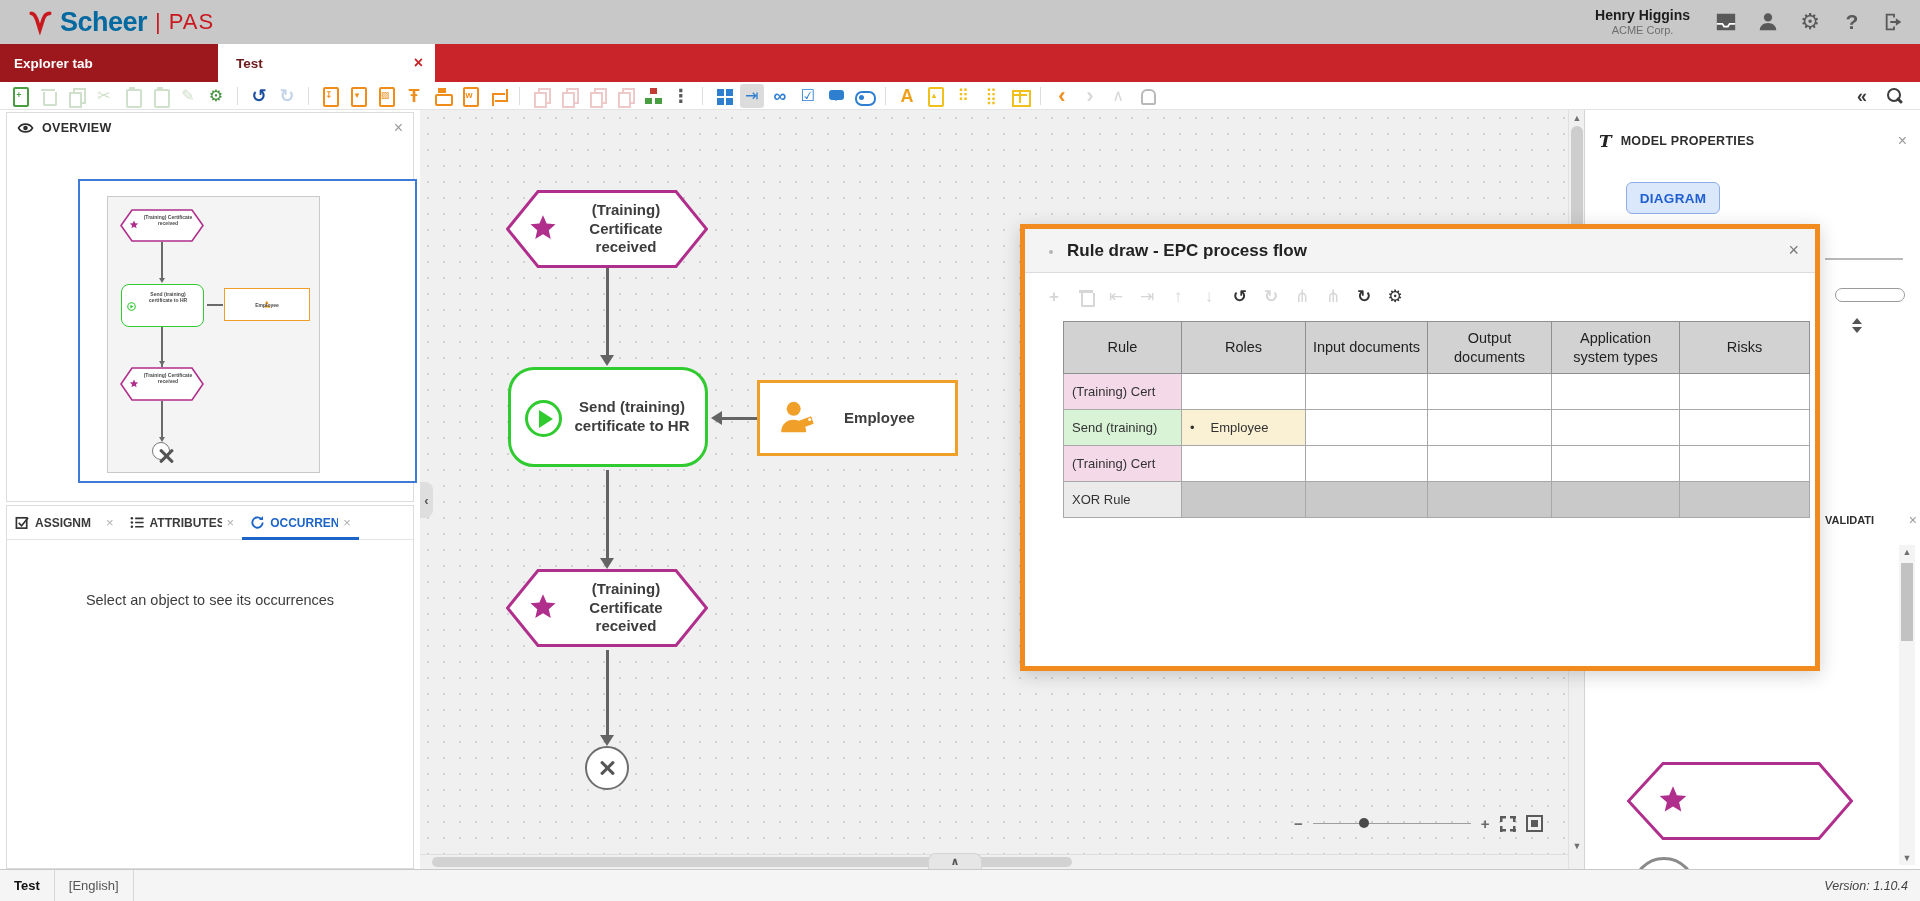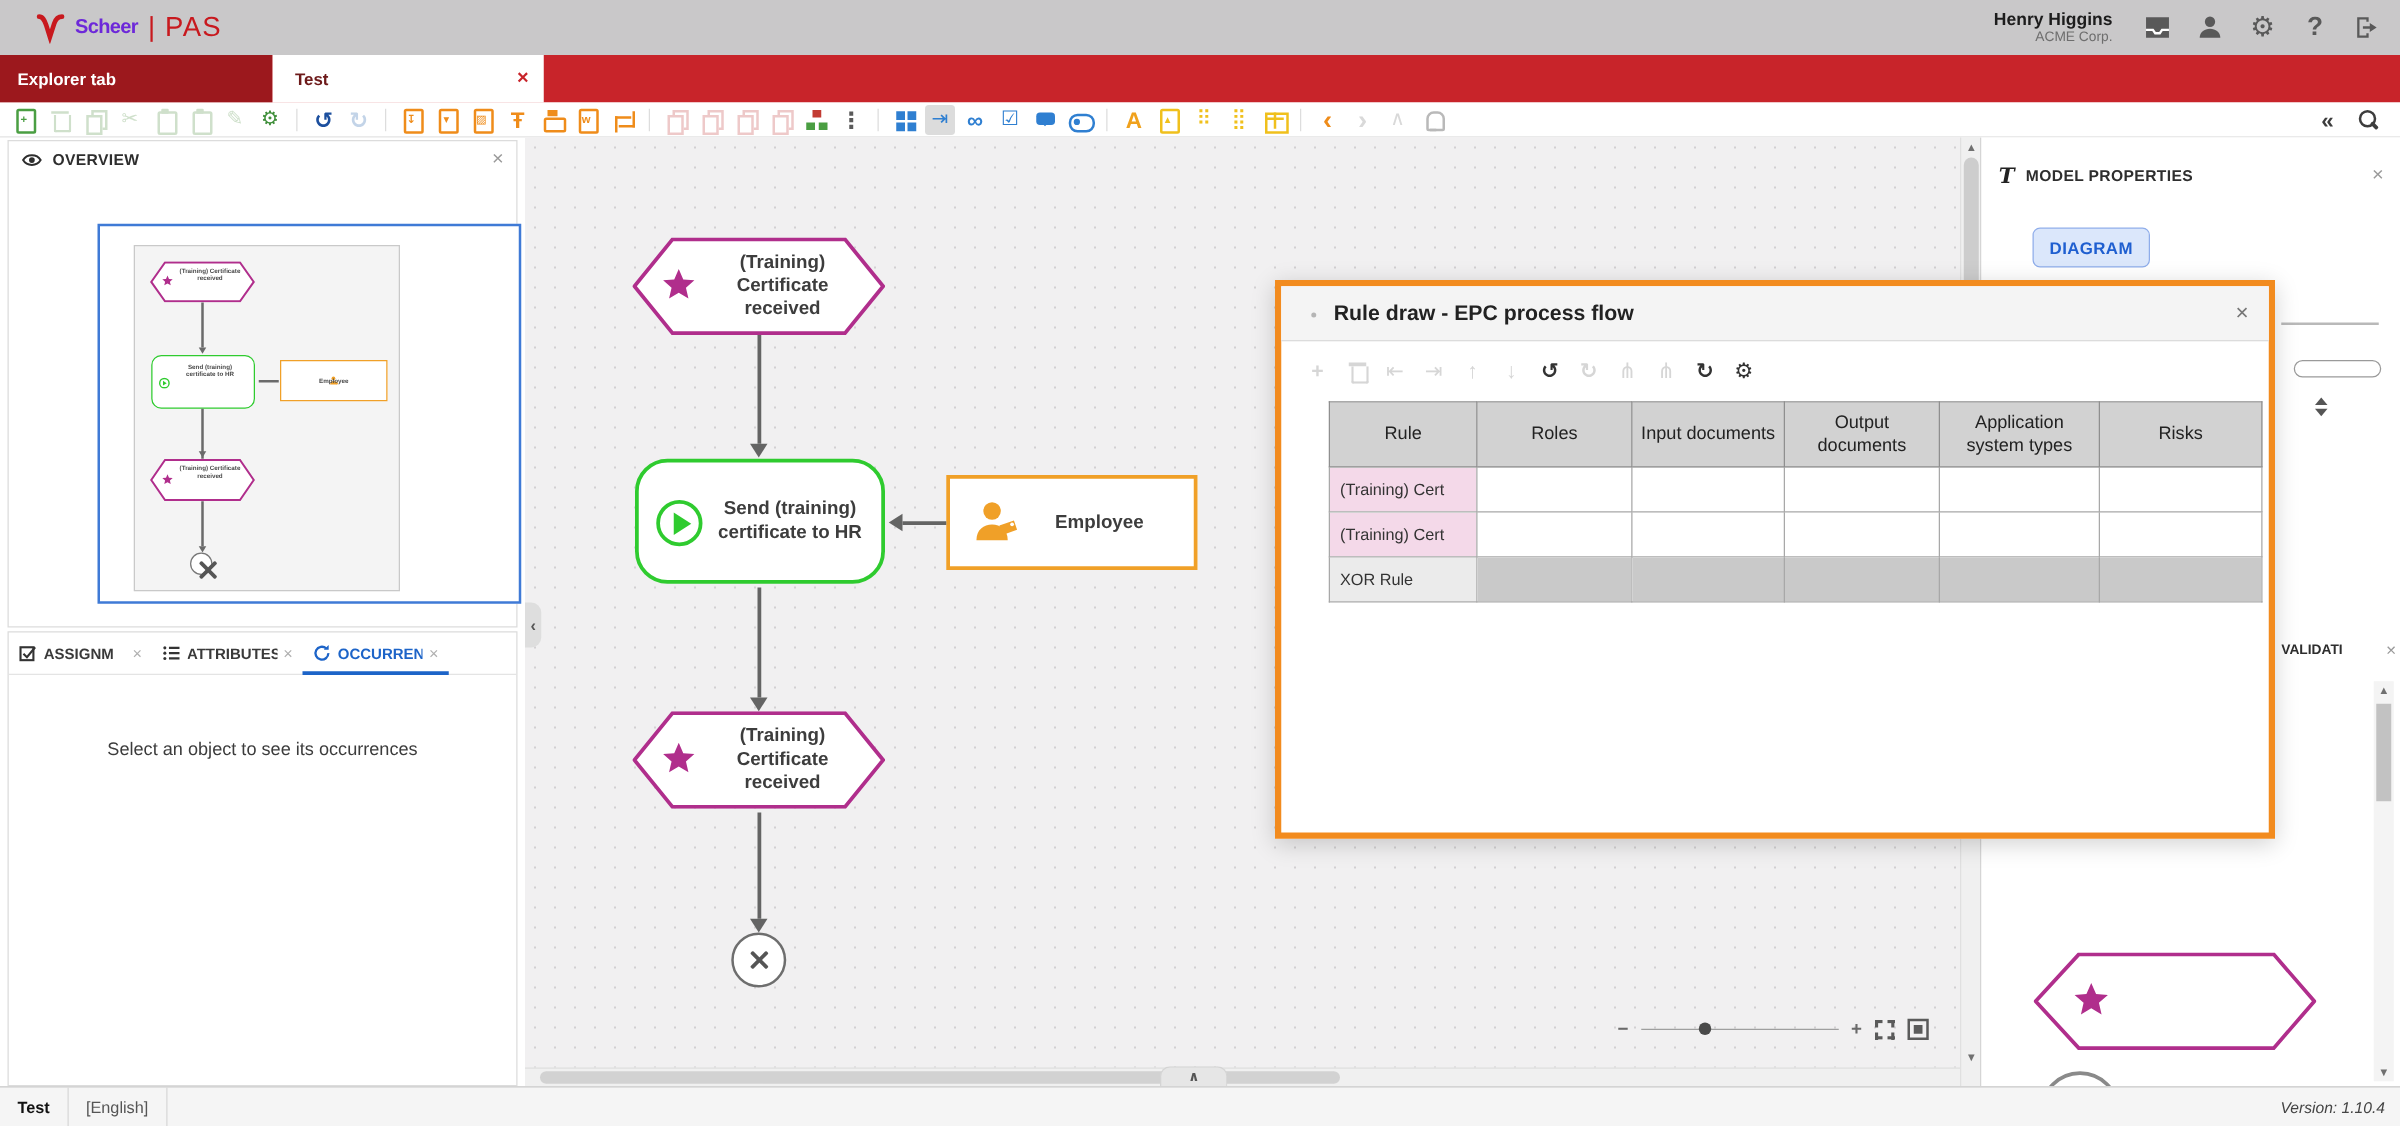--- a/index.html
+++ b/index.html
@@ -3,25 +3,25 @@
 <meta charset="utf-8">
 <style>
   *{box-sizing:border-box;margin:0;padding:0}
   html,body{width:1920px;height:901px;overflow:hidden}
   body{font-family:"Liberation Sans","DejaVu Sans",sans-serif;background:#fff;color:#333}
   .app{position:relative;width:1920px;height:901px;overflow:hidden;background:#fff}
 
   
   .topbar{position:absolute;left:0;top:0;width:1920px;height:44px;background:#c9c8c9;display:flex;align-items:center;padding:0 14px}
   .logo{display:flex;align-items:center;gap:6px;margin-left:14px}
-  .logo .brand{font-size:16px;font-weight:bold;color:#6d28d9;letter-spacing:-.5px}
+  .logo .brand{font-size:27px;font-weight:bold;color:#0369a1;letter-spacing:-.5px}
   .logo .ldiv{font-size:22px;color:#c8191e;font-weight:300;margin:0 2px}
   .logo .product{font-size:22px;color:#c8191e;font-weight:300;letter-spacing:1px}
   .topbar-right{margin-left:auto;display:flex;align-items:center;gap:18px}
-  .userblock{text-align:right;line-height:1.1;margin-right:6px}
+  .userblock{text-align:center;line-height:1.1;margin-right:6px}
   .userblock .uname{font-size:14px;font-weight:bold;color:#1c1c1c}
   .userblock .ucorp{font-size:11px;color:#6e6e6e}
   .hicon{width:24px;height:24px;display:flex;align-items:center;justify-content:center;color:#595959;cursor:pointer}
   .hicon.q{font-size:21px;font-weight:bold}
   .hicon.gear{font-size:22px}
 
   
   .tabbar{position:absolute;left:0;top:44px;width:1920px;height:38px;background:#c8242a;display:flex;align-items:stretch}
   .explorer-tab{width:218px;background:#9c181d;color:#fff;font-size:13.5px;font-weight:bold;display:flex;align-items:center;padding-left:14px;cursor:pointer}
   .doc-tab{width:217px;background:#fff;display:flex;align-items:center;justify-content:space-between;padding:0 12px 0 18px;cursor:pointer}
@@ -531,20 +531,28 @@
         <tbody>
           <tr>
             <td class="c-event">(Training) Cert</td>
             <td></td>
             <td></td>
             <td></td>
             <td></td>
             <td></td>
           </tr>
           <tr>
+            <td class="c-func">Send (training)</td>
+            <td class="c-roles roles-cell"><span class="bullet">•</span><span>Employee</span></td>
+            <td></td>
+            <td></td>
+            <td></td>
+            <td></td>
+          </tr>
+          <tr>
             <td class="c-event">(Training) Cert</td>
             <td></td>
             <td></td>
             <td></td>
             <td></td>
             <td></td>
           </tr>
           <tr>
             <td class="c-rule">XOR Rule</td>
             <td class="c-dis"></td>

